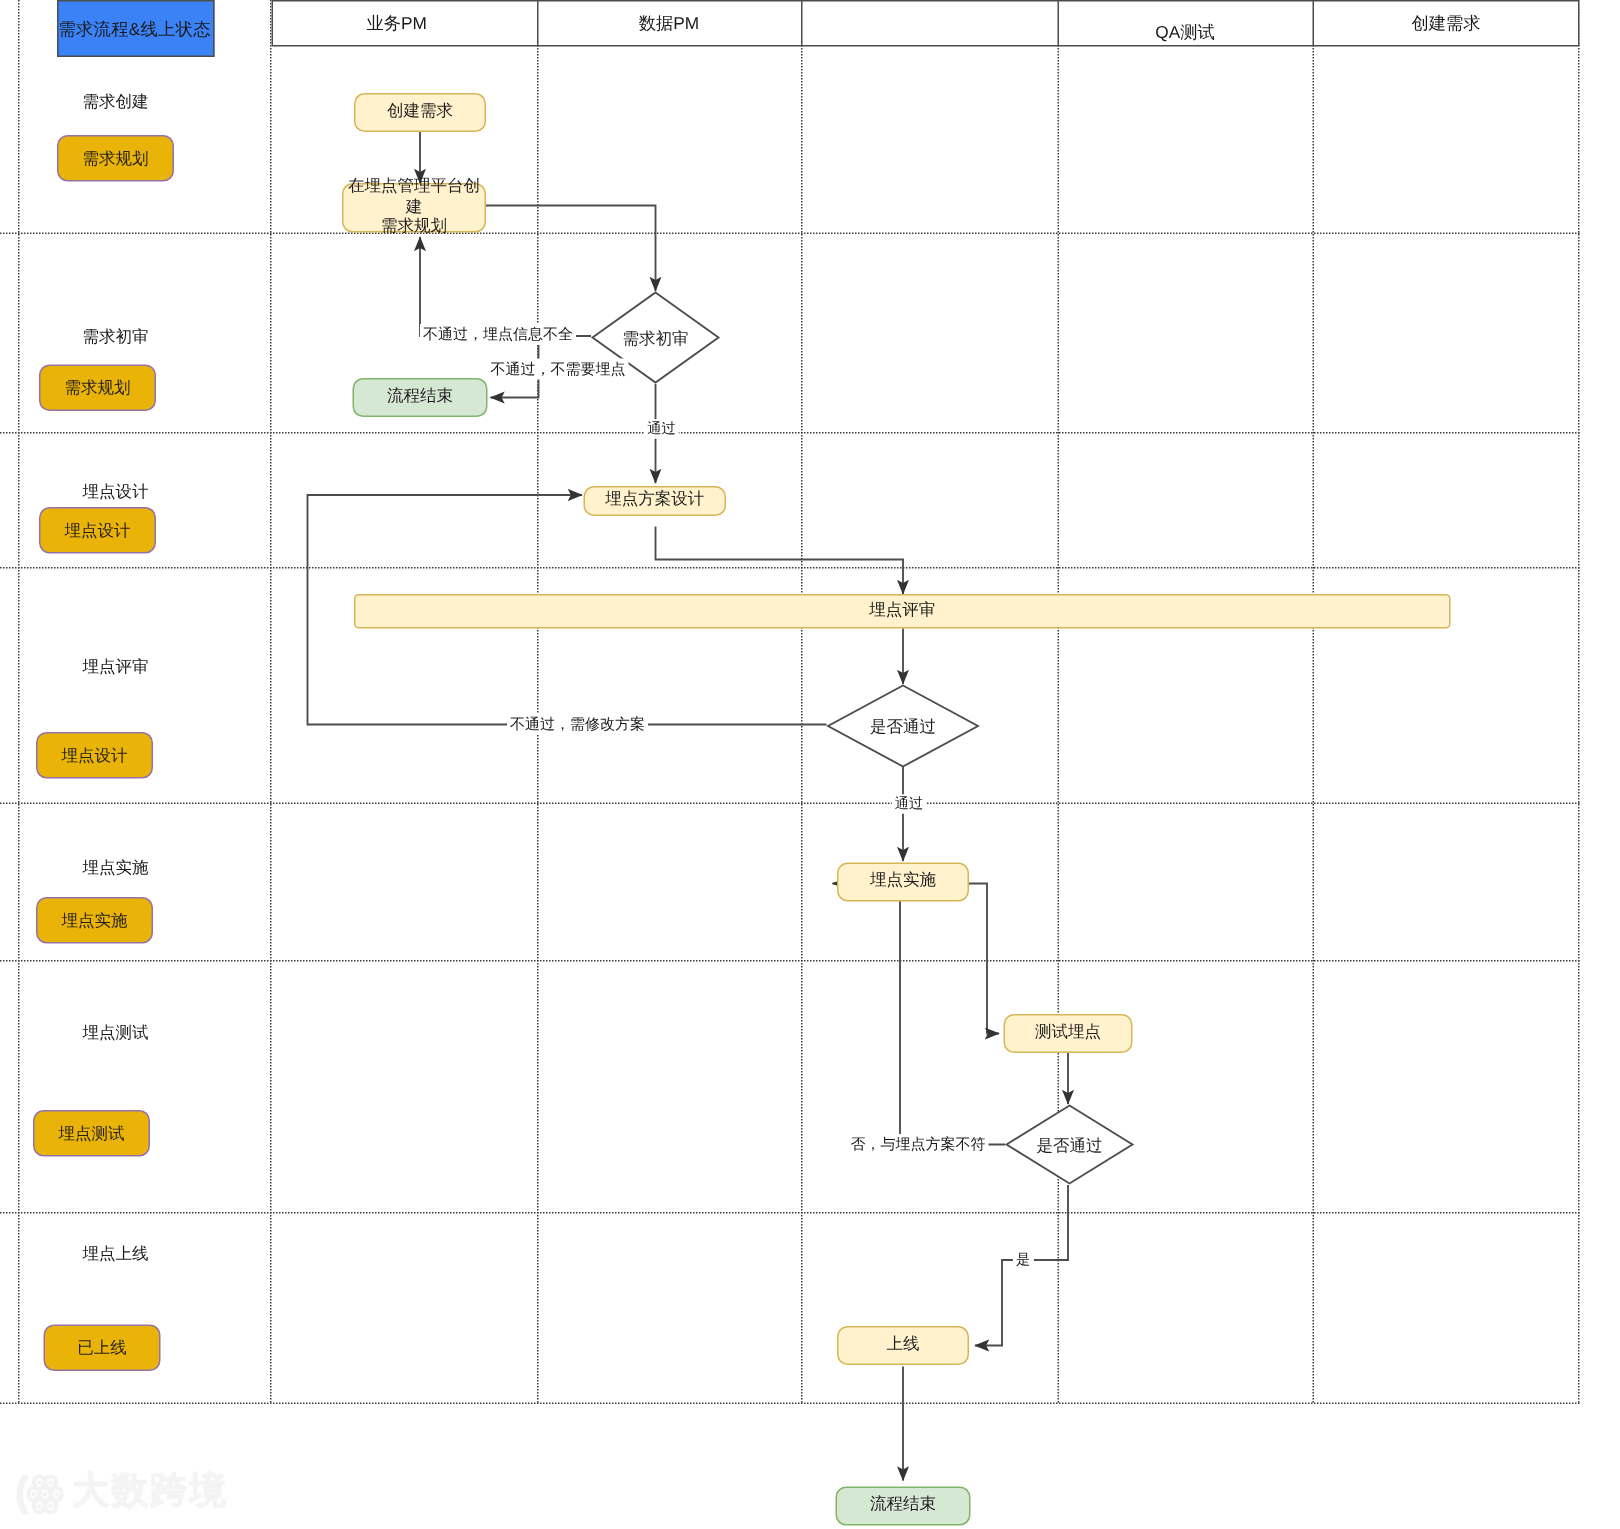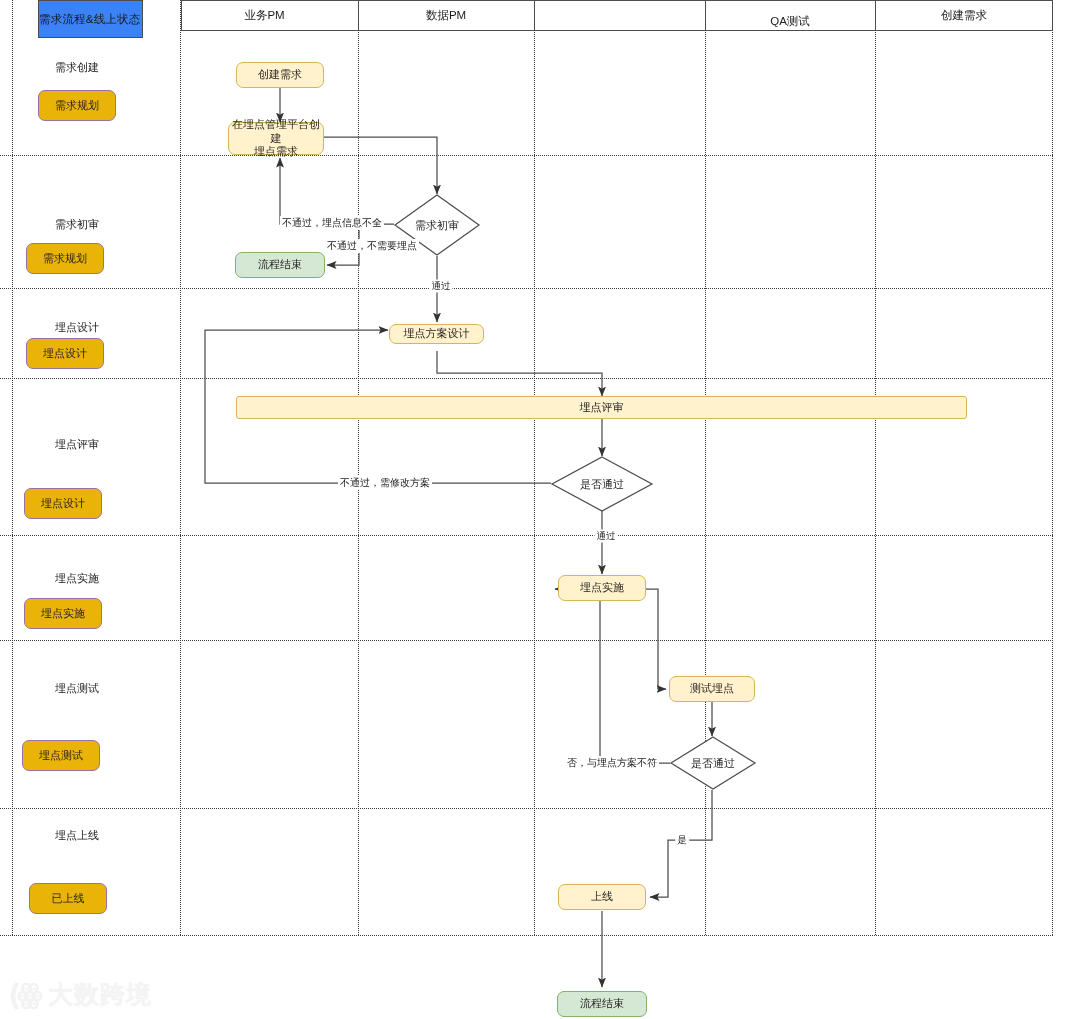--- a/index.html
+++ b/index.html
@@ -293,21 +293,21 @@
 
     </g>
   </svg>
 
   <div class="node process" style="left:236px; top:62px; width:88px; height:26px;">
     <span>创建需求</span>
   </div>
 
   <div class="node process" style="left:228px; top:122px; width:96px; height:33px;">
     <span>在埋点管理平台创建
-埋点需求</span>
+需求规划</span>
   </div>
 
   <div class="diamond-wrap" style="left:394px; top:194px; width:86px; height:62px;">
     <svg width="86" height="62" viewBox="0 0 86 62">
       <polygon points="43,1 85,31 43,61 1,31" fill="#ffffff" stroke="#4d4d4d" stroke-width="1.25"></polygon>
     </svg>
     <div class="diamond-label">
       <span>需求初审</span>
     </div>
   </div>

